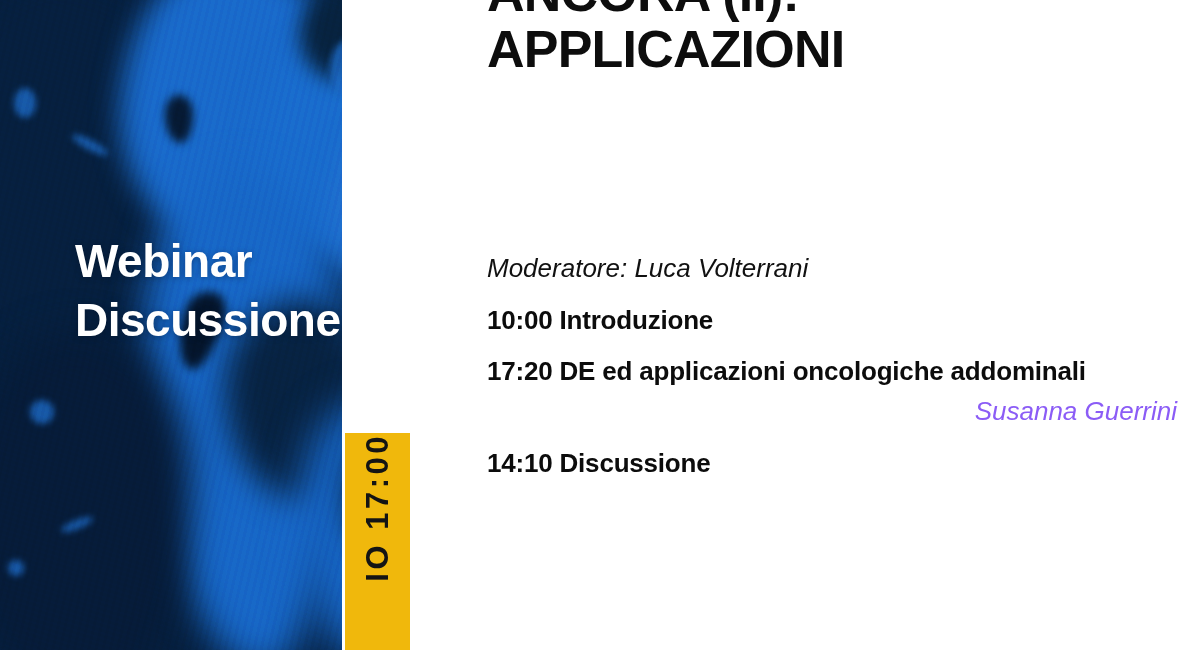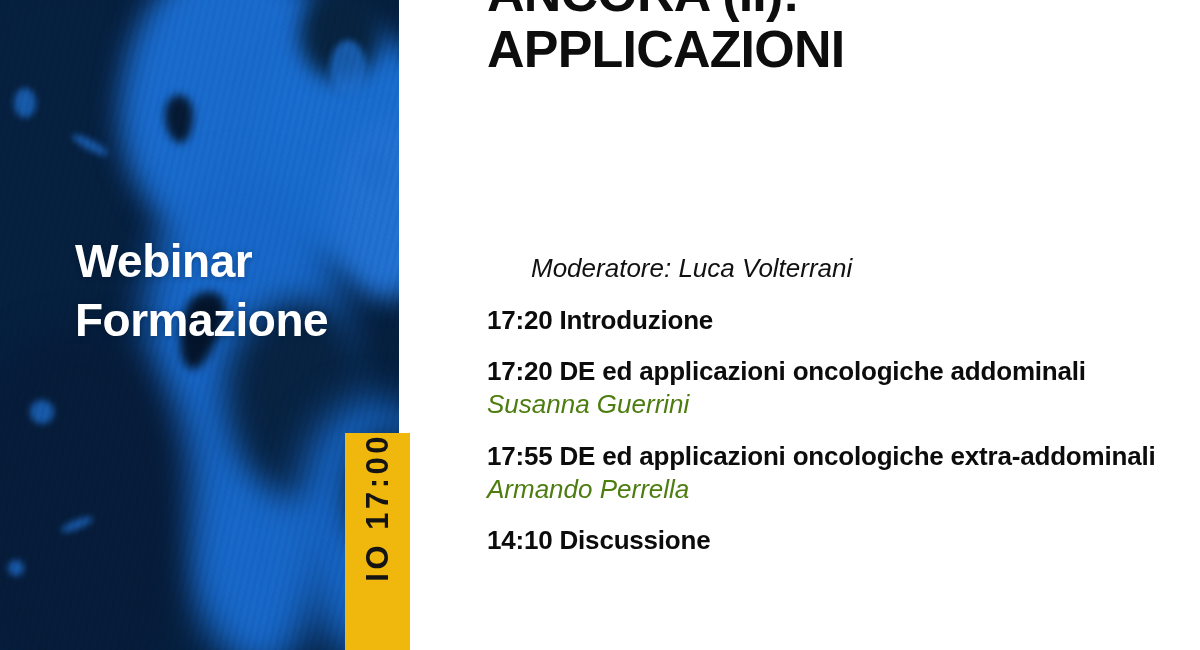--- a/index.html
+++ b/index.html
@@ -21,21 +21,21 @@
     height: 650px;
     background: #ffffff;
     overflow: hidden;
   }
 
   
   #left-panel {
     position: absolute;
     left: 0;
     top: 0;
-    width: 399px;
+    width: 342px;
     height: 650px;
     overflow: hidden;
     background: #06203f;
   }
   .ct-img {
     position: absolute;
     inset: 0;
     width: 100%;
     height: 100%;
   }
@@ -228,37 +228,37 @@
     width: 690px;
     color: #111111;
   }
   .moderator {
     font-style: italic;
     font-size: 26px;
     font-weight: 400;
     line-height: 1.2;
     margin-bottom: 22px;
     color: #111;
-    margin-left: 44px;
   }
   .slot { margin-bottom: 22px; }
   .slot-title {
     font-weight: 700;
     font-size: 26px;
     line-height: 1.12;
     color: #0c0c0c;
     letter-spacing: -0.2px;
   }
   .slot-speaker {
     font-style: italic;
     font-weight: 400;
     font-size: 26px;
     line-height: 1.16;
-    color: #4d7c0f;
-    margin-top: 3px;
+    color: #8b5cf6;
+    margin-top: 10px;
+    text-align: right;
   }
 </style>
 </head>
 <body>
 
 <div id="poster">
 
   <div id="left-panel">
     <div class="ct-img ct-base">
       <div class="blob b-dark1"></div>
@@ -280,53 +280,49 @@
       <div class="speck" style="left:70px;  top:140px; width:40px; height:10px; transform:rotate(28deg);"></div>
       <div class="speck" style="left:60px;  top:520px; width:34px; height:9px; transform:rotate(-22deg);"></div>
       <div class="speck" style="left:330px; top:40px;  width:36px; height:56px;"></div>
       <div class="speck" style="left:360px; top:150px; width:26px; height:40px;"></div>
       <div class="speck" style="left:398px; top:520px; width:30px; height:70px;"></div>
       <div class="grainy"></div>
     </div>
 
     <div id="webinar-block">
       <span class="wline">Webinar</span>
-      <span class="wline">Formazione</span>
+      <span class="wline">Discussione</span>
     </div>
   </div>
 
   <div id="date-bar">
     <div id="date-bar-inner">
       <span>IO 17:00</span>
     </div>
   </div>
 
   <div id="right-panel">
 
     <div id="title-block">
       <span class="tline">ANCORA (II):</span>
       <span class="tline">APPLICAZIONI</span>
     </div>
 
     <div id="program">
       <div class="moderator">Moderatore: Luca Volterrani</div>
 
       <div class="slot">
-        <div class="slot-title">17:20 Introduzione</div>
+        <div class="slot-title">10:00 Introduzione</div>
       </div>
 
       <div class="slot">
         <div class="slot-title">17:20 DE ed applicazioni oncologiche addominali</div>
         <div class="slot-speaker">Susanna Guerrini</div>
       </div>
 
-      <div class="slot">
-        <div class="slot-title">17:55 DE ed applicazioni oncologiche extra-addominali</div>
-        <div class="slot-speaker">Armando Perrella</div>
-      </div>
 
       <div class="slot">
         <div class="slot-title">14:10 Discussione</div>
       </div>
     </div>
 
   </div>
 </div>
 
 </body></html>

